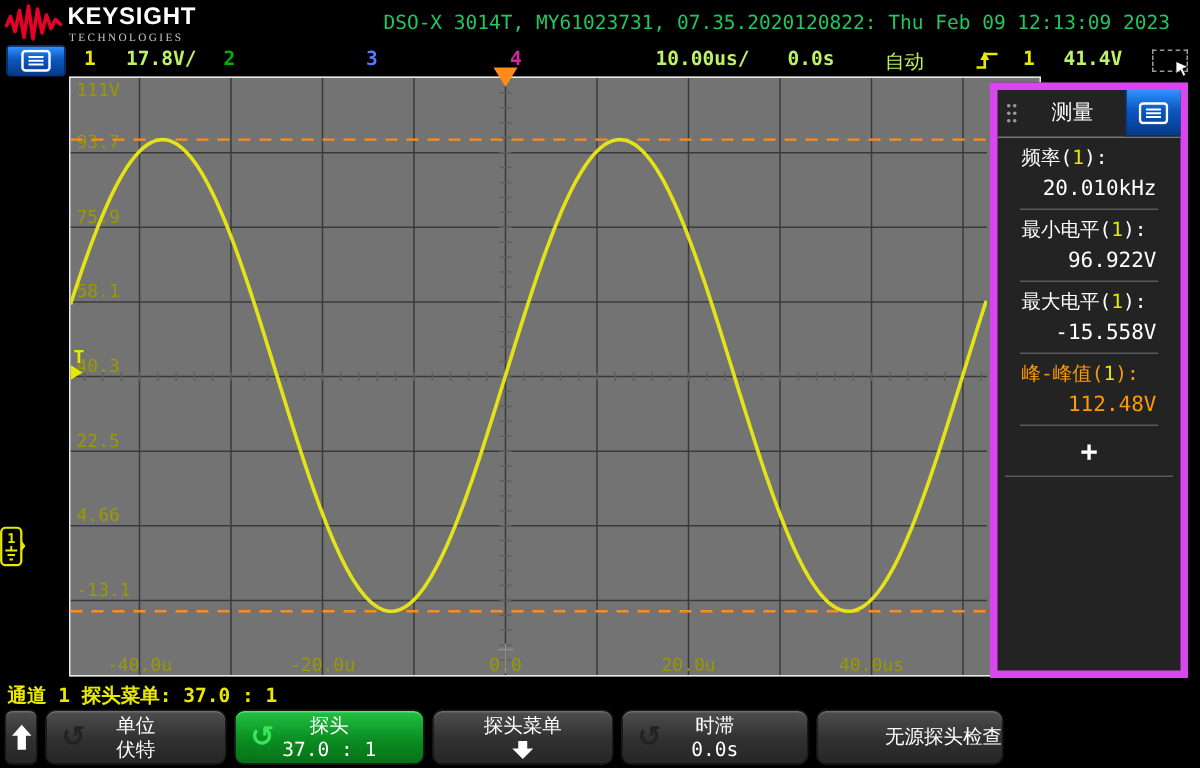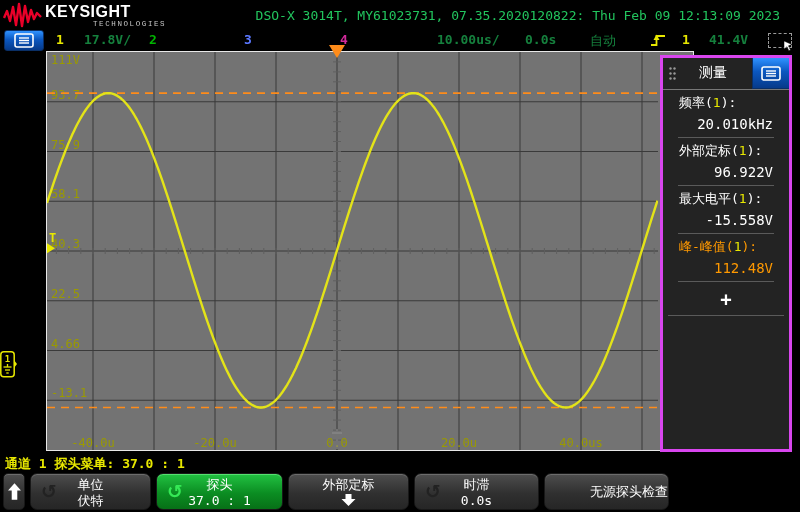--- a/index.html
+++ b/index.html
@@ -5,44 +5,44 @@
   html,body{margin:0;padding:0;background:#000;}
   #screen{position:relative;width:800px;height:512px;background:#000;overflow:hidden;
           font-family:"DejaVu Sans Mono",monospace;-webkit-font-smoothing:none;}
 
   
   #header{position:absolute;left:0;top:0;width:800px;height:30px;background:#000;}
   #logo{position:absolute;left:3px;top:2px;width:230px;height:27px;}
   #logo-spark{position:absolute;left:0;top:0;}
   #brand{position:absolute;left:42px;top:1px;font-family:"Liberation Sans",sans-serif;
          font-weight:bold;font-size:16px;color:#fff;letter-spacing:.5px;}
-  #brand-sub{position:absolute;left:43px;top:18px;font-family:Liberation Mono, monospace;
-         font-size:7.5px;color:#c8c8c8;letter-spacing:1.6px;margin-left:47px;}
+  #brand-sub{position:absolute;left:43px;top:18px;font-family:Liberation Serif, serif;
+         font-size:7.5px;color:#c8c8c8;letter-spacing:1.6px;}
   #title{position:absolute;right:20px;top:8px;font-size:13px;color:#22c55e;white-space:pre;}
 
   
   #statusbar{position:absolute;left:0;top:30px;width:800px;height:20px;background:#000;}
-  .sb{position:absolute;top:2px;font-size:13px;font-weight:bold;color:#15803d;white-space:pre;}
+  .sb{position:absolute;top:2px;font-size:13px;font-weight:bold;color:#bef264;white-space:pre;}
   #menu-btn-top{position:absolute;left:4px;top:0px;width:38px;height:19px;border-radius:3px;
       background:linear-gradient(#2f92ff,#0b57c0 45%,#063a8a);border:1px solid #0a2f66;
       display:flex;align-items:center;justify-content:center;cursor:pointer;}
   .chnum{font-weight:bold;}
   #sel-icon{position:absolute;right:8px;top:3px;width:22px;height:13px;border:1px dashed #9a9a9a;}
   #sel-cursor{position:absolute;right:-4px;bottom:-5px;}
 
   
   #graticule{position:absolute;left:46px;top:51px;width:648px;height:400px;box-sizing:border-box;
              border:1px solid #e8e8e8;background:#737373;}
   #tref-marker{position:absolute;left:329px;top:45px;width:0;height:0;z-index:6;
       border-left:8px solid transparent;border-right:8px solid transparent;border-top:13px solid #ff8c1a;}
   #gnd-marker{position:absolute;left:0px;top:351px;z-index:6;}
 
   
   #meas-panel{position:absolute;left:660px;top:55px;width:132px;height:397px;box-sizing:border-box;
-      background:#232323;border:3px solid #d946ef;}
+      background:#232323;border:5px solid #d946ef;}
   #meas-header{position:relative;height:31px;border-bottom:1px solid #777;}
   #meas-title{position:absolute;left:0;top:6px;width:100px;text-align:center;font-size:14px;color:#fff;}
   .grip{position:absolute;top:8px;}
   #grip-l{left:5px;} #grip-r{left:88px;}
   #menu-btn-panel{position:absolute;right:0px;top:0px;width:36px;height:30px;
       background:linear-gradient(#2f92ff,#0b57c0 45%,#063a8a);border-left:1px solid #0a2f66;
       border-bottom:1px solid #0a2f66;display:flex;align-items:center;justify-content:center;cursor:pointer;}
   .meas-item{margin:0 15px;padding:4px 1px 5px 1px;border-bottom:1px solid #5a5a5a;cursor:pointer;}
   .meas-label{font-size:13px;color:#fff;white-space:pre;}
   .meas-label .ch{color:#e8e800;}
@@ -292,21 +292,21 @@
           <line x1="5" y1="10" x2="15" y2="10" stroke="#fff" stroke-width="1.4"></line>
         </svg>
       </div>
     </div>
 
     <div class="meas-item">
       <div class="meas-label"><span>频率(</span><span class="ch">1</span><span>):</span></div>
       <div class="meas-value">20.010kHz</div>
     </div>
     <div class="meas-item">
-      <div class="meas-label"><span>外部定标(</span><span class="ch">1</span><span>):</span></div>
+      <div class="meas-label"><span>最小电平(</span><span class="ch">1</span><span>):</span></div>
       <div class="meas-value">96.922V</div>
     </div>
     <div class="meas-item">
       <div class="meas-label"><span>最大电平(</span><span class="ch">1</span><span>):</span></div>
       <div class="meas-value">-15.558V</div>
     </div>
     <div class="meas-item hl">
       <div class="meas-label"><span>峰-峰值(</span><span class="ch">1</span><span>):</span></div>
       <div class="meas-value">112.48V</div>
     </div>
@@ -327,21 +327,21 @@
     <div class="sk-line2">伏特</div>
   </div>
 
   <div class="softkey green" style="left:156px;width:127px">
     <span class="cycle-icon bright">↺</span>
     <div class="sk-line1">探头</div>
     <div class="sk-line2">37.0 : 1</div>
   </div>
 
   <div class="softkey" style="left:288px;width:121px">
-    <div class="sk-line1">外部定标</div>
+    <div class="sk-line1">探头菜单</div>
     <svg class="dn-arrow" width="15" height="12" viewBox="0 0 14 12">
       <polygon points="7,12 0,5 4,5 4,0 10,0 10,5 14,5" fill="#fff"></polygon>
     </svg>
   </div>
 
   <div class="softkey" style="left:414px;width:125px">
     <span class="cycle-icon">↺</span>
     <div class="sk-line1">时滞</div>
     <div class="sk-line2">0.0s</div>
   </div>

